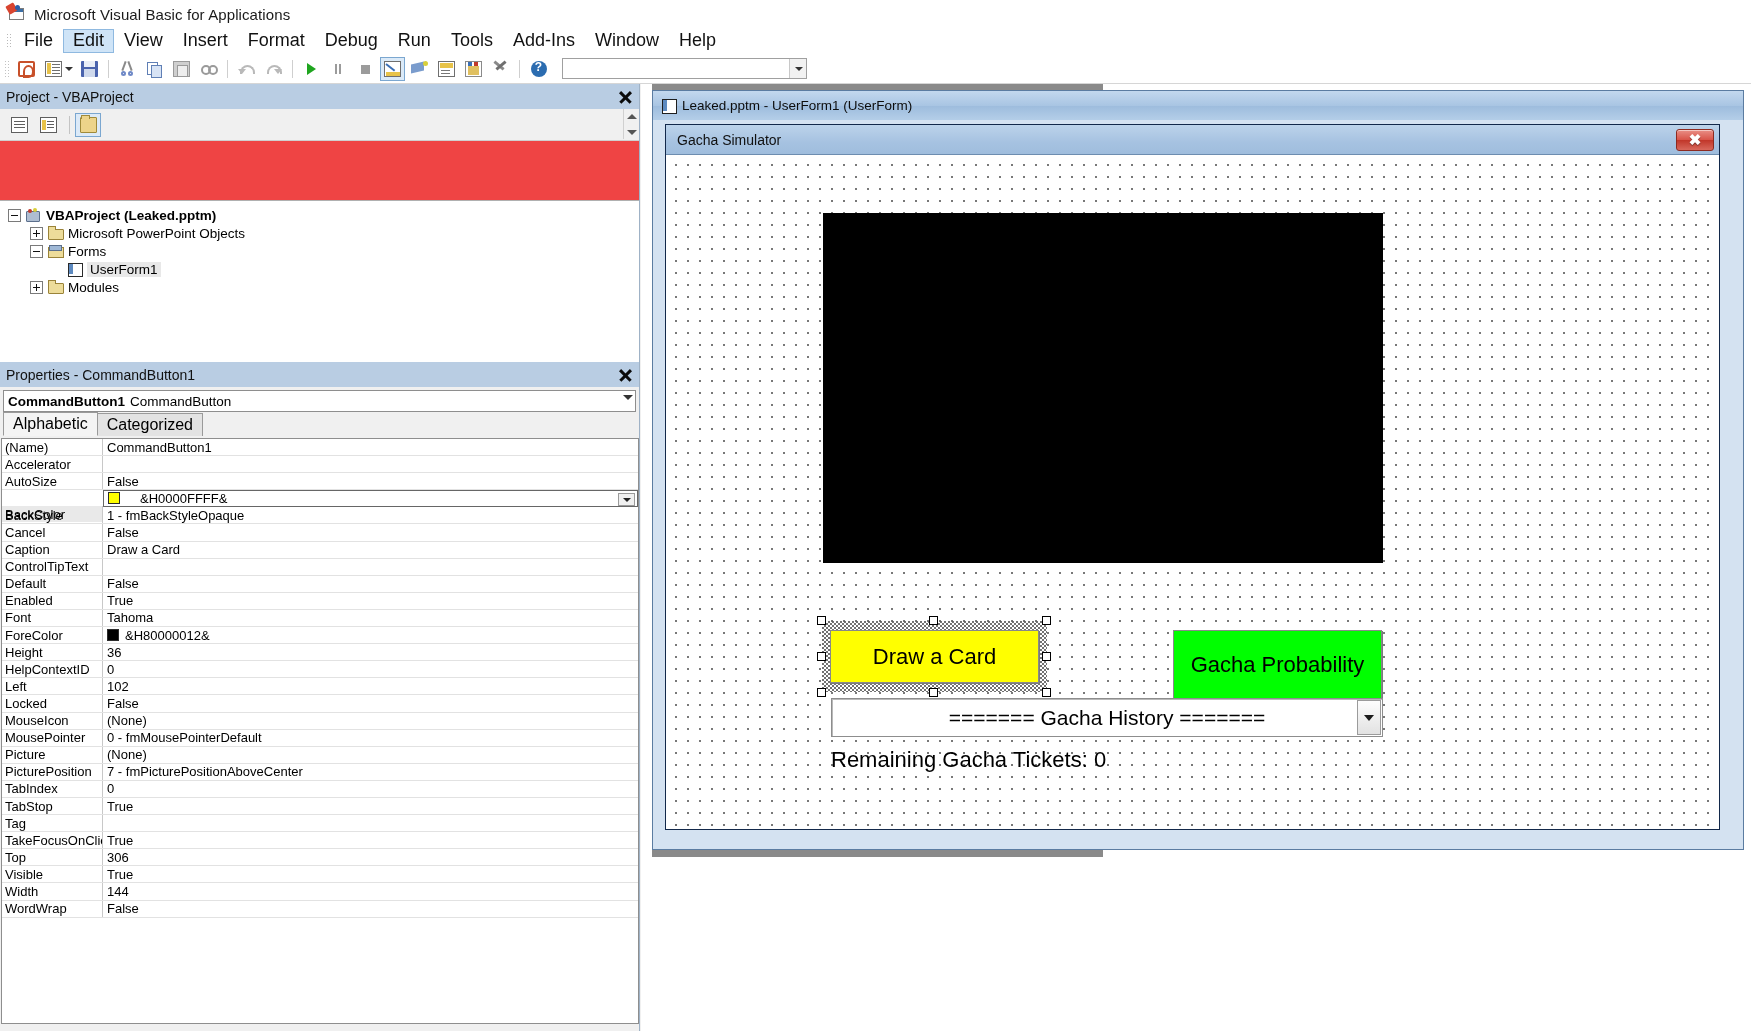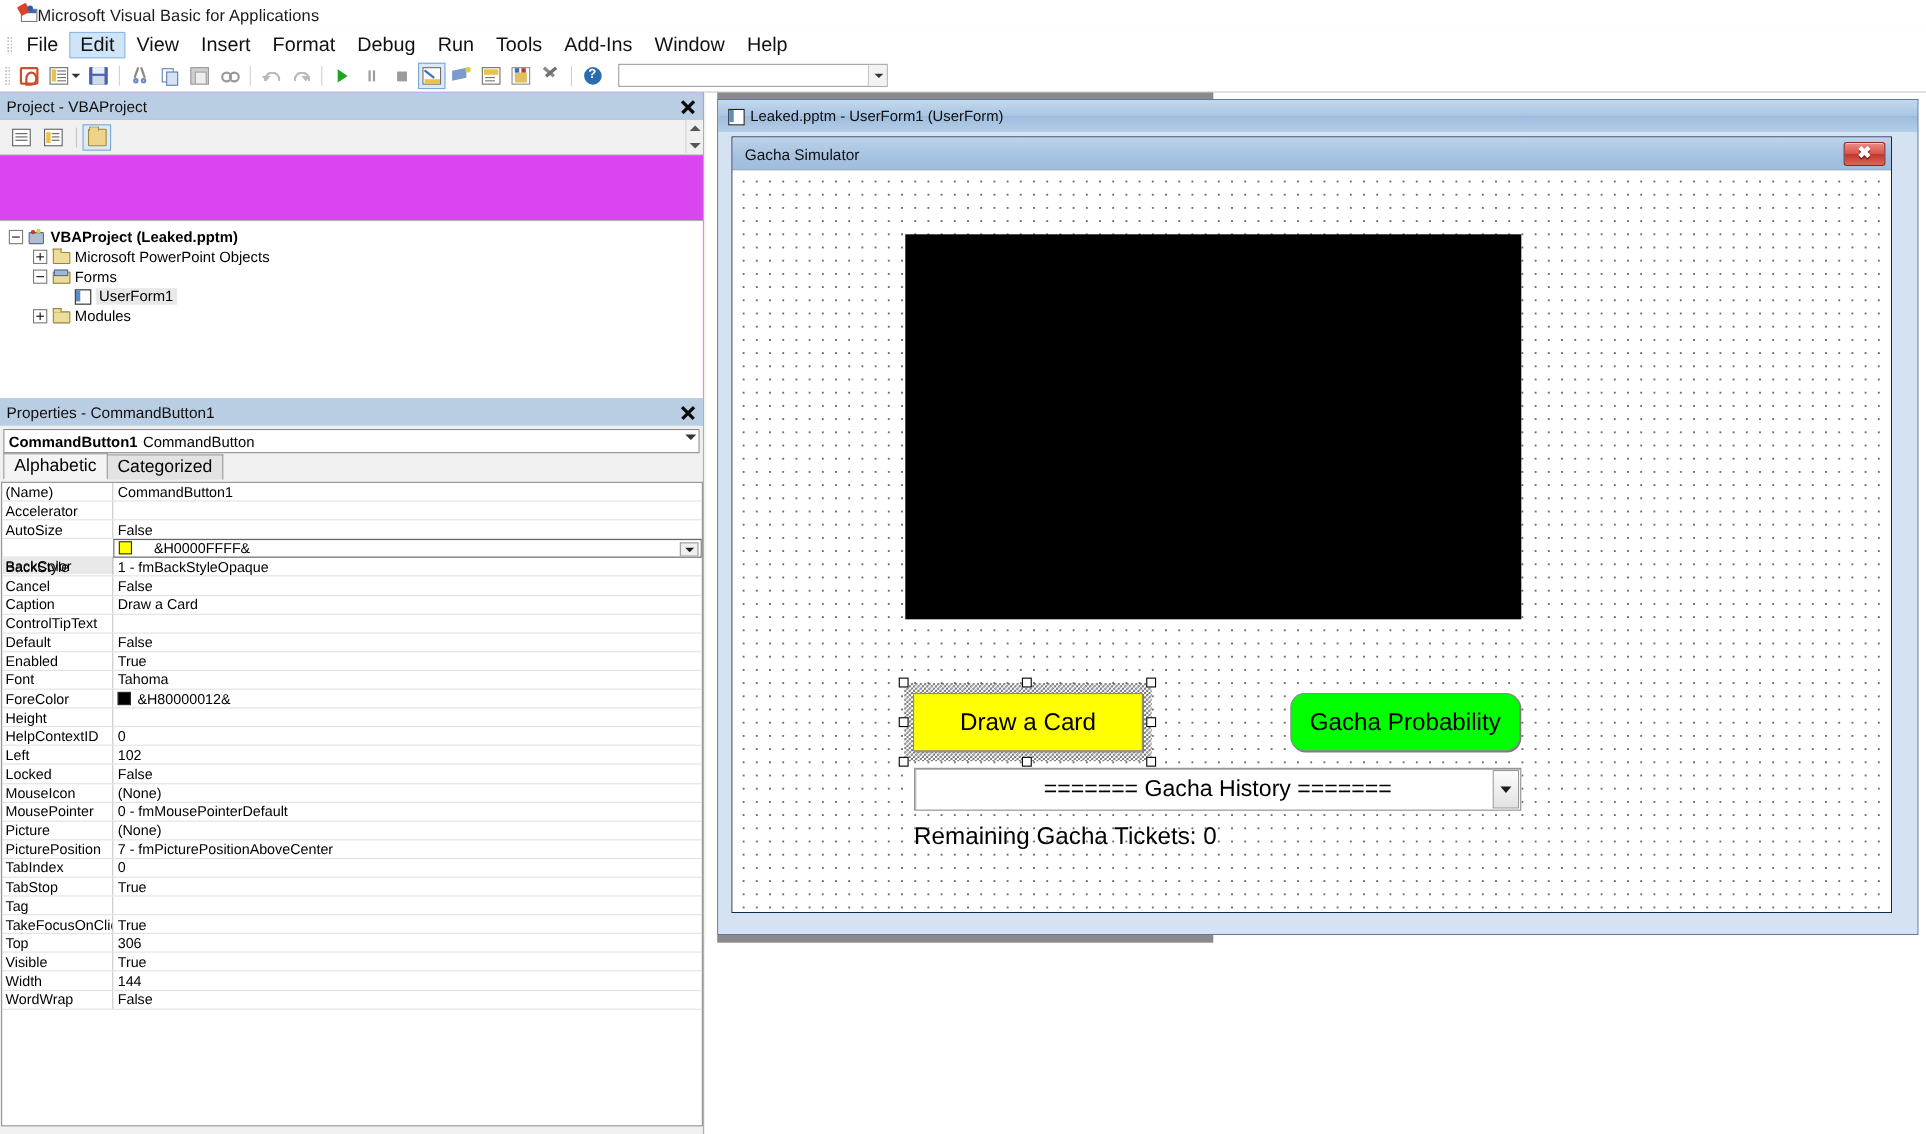--- a/index.html
+++ b/index.html
@@ -12,21 +12,21 @@
     font-size: 13px;
     background: #ffffff;
     color: #000000;
     -webkit-font-smoothing: antialiased;
   }
   .app { position: relative; width: 1751px; height: 1031px; background:#f0f0f0; }
 
   
   .titlebar {
     position:absolute; left:0; top:0; width:1751px; height:28px;
-    background:#ffffff; display:flex; align-items:center; padding-left:7px;text-align:center;
+    background:#ffffff; display:flex; align-items:center; padding-left:7px;
   }
   .titlebar .tb-icon { width:20px; height:20px; position:relative; flex:0 0 auto; margin-right:7px; }
   .titlebar .tb-text { font-size:15px; color:#1a1a1a; letter-spacing:.1px; }
 
   
   .vbaicon { position:relative; width:20px; height:18px; }
   .vbaicon .sheet { position:absolute; left:2px; top:4px; width:15px; height:12px; background:#fdfdfd; border:1px solid #7b7b7b; }
   .vbaicon .sheet:before { content:""; position:absolute; left:0; top:0; width:100%; height:3px; background:#3a6ea5; }
   .vbaicon .pen { position:absolute; left:0px; top:0px; width:9px; height:9px; background:#d8442f; transform:rotate(-30deg); border-radius:1px; }
   .vbaicon .dot { position:absolute; left:8px; top:1px; width:5px; height:5px; background:#2b5ea8; border-radius:50%; }
@@ -123,21 +123,21 @@
   .close-x {
     width:22px; height:22px; margin-right:3px; position:relative; cursor:pointer;
   }
   .close-x:before, .close-x:after {
     content:""; position:absolute; left:4px; top:10px; width:15px; height:2.6px; background:#0b0b0b;
   }
   .close-x:before { transform:rotate(45deg); }
   .close-x:after  { transform:rotate(-45deg); }
 
   
-  #proj-panel { left:0; top:84px; width:640px; height:318px; background:#d946ef;
+  #proj-panel { left:0; top:84px; width:640px; height:318px; background:#ef4444;
                 border-right:1px solid #9fb2c6; }
   .proj-toolbar { height:32px; background:#f0f0f0; display:flex; align-items:center;
                   padding-left:6px; border-bottom:1px solid #cfcfcf; position:relative;}
   .pt-btn { width:26px; height:24px; display:flex; align-items:center; justify-content:center; margin-right:3px;}
   .pt-btn.sel { background:#dceaf8; border:1px solid #7ba7d0; }
   .pt-sep { width:1px; height:18px; background:#c4c4c4; margin:0 5px; }
   .ico.viewcode{background:#fff;border:1px solid #5f5f5f;}
   .ico.viewcode:before{content:"";position:absolute;left:2px;top:3px;width:11px;height:1px;box-shadow:0 3px 0 #5f5f5f,0 6px 0 #5f5f5f;background:#5f5f5f;}
   .ico.viewobj{background:#fff;border:1px solid #5f5f5f;}
   .ico.viewobj:before{content:"";position:absolute;left:1px;top:2px;width:4px;height:10px;background:#e8c349;}
@@ -227,21 +227,21 @@
     text-shadow:0 1px 1px rgba(0,0,0,.45); font-family:"Liberation Sans",sans-serif;}
   .uf-canvas { position:relative; width:1053px; height:674px; background:#ffffff;
     background-image: radial-gradient(#6e6e6e 0.7px, transparent 0.8px);
     background-size: 12px 12px; background-position: 4px 4px; overflow:hidden; }
 
   .uf-image { position:absolute; left:157px; top:58px; width:560px; height:350px; background:#000000; }
   .uf-btn { position:absolute; display:flex; align-items:center; justify-content:center;
             font-size:22px; color:#000; border:1px solid #898989;
             box-shadow:1px 1px 0 #7a7a7a; }
   #btn-draw  { left:164px; top:475px; width:209px; height:53px; background:#ffff00; }
-  #btn-prob  { left:507px; top:475px; width:209px; height:53px; background:#00ff00;border-radius:13px; }
+  #btn-prob  { left:507px; top:475px; width:209px; height:69px; background:#00ff00; }
 
   .sel-wrap { position:absolute; left:156px; top:466px; width:225px; height:71px; }
   .sel-wrap .hatch { position:absolute; inset:0;
     background-image:
       linear-gradient(45deg,#5a5a5a 25%,transparent 25%,transparent 75%,#5a5a5a 75%),
       linear-gradient(45deg,#5a5a5a 25%,transparent 25%,transparent 75%,#5a5a5a 75%);
     background-size:4px 4px; background-position:0 0,2px 2px; opacity:.85; }
   .sel-wrap .inner { position:absolute; left:8px; top:9px; right:8px; bottom:9px; background:#ffffff; }
   .handle { position:absolute; width:9px; height:9px; background:#ffffff; border:1.5px solid #000; z-index:5; }
 
@@ -474,20 +474,21 @@
       <div class="prow">
         <span class="pname">ForeColor</span>
         <span class="pval">
           <i class="swatch" id="sw-forecolor" style="background: rgb(0, 0, 0);"></i>
           <em style="font-style:normal">&amp;H80000012&amp;</em>
         </span>
       </div>
 
       <div class="prow">
         <span class="pname">Height</span>
+        <span class="pval">36</span>
       </div>
       <div class="prow">
         <span class="pname">HelpContextID</span>
         <span class="pval">0</span>
       </div>
       <div class="prow">
         <span class="pname">Left</span>
         <span class="pval">102</span>
       </div>
       <div class="prow">

